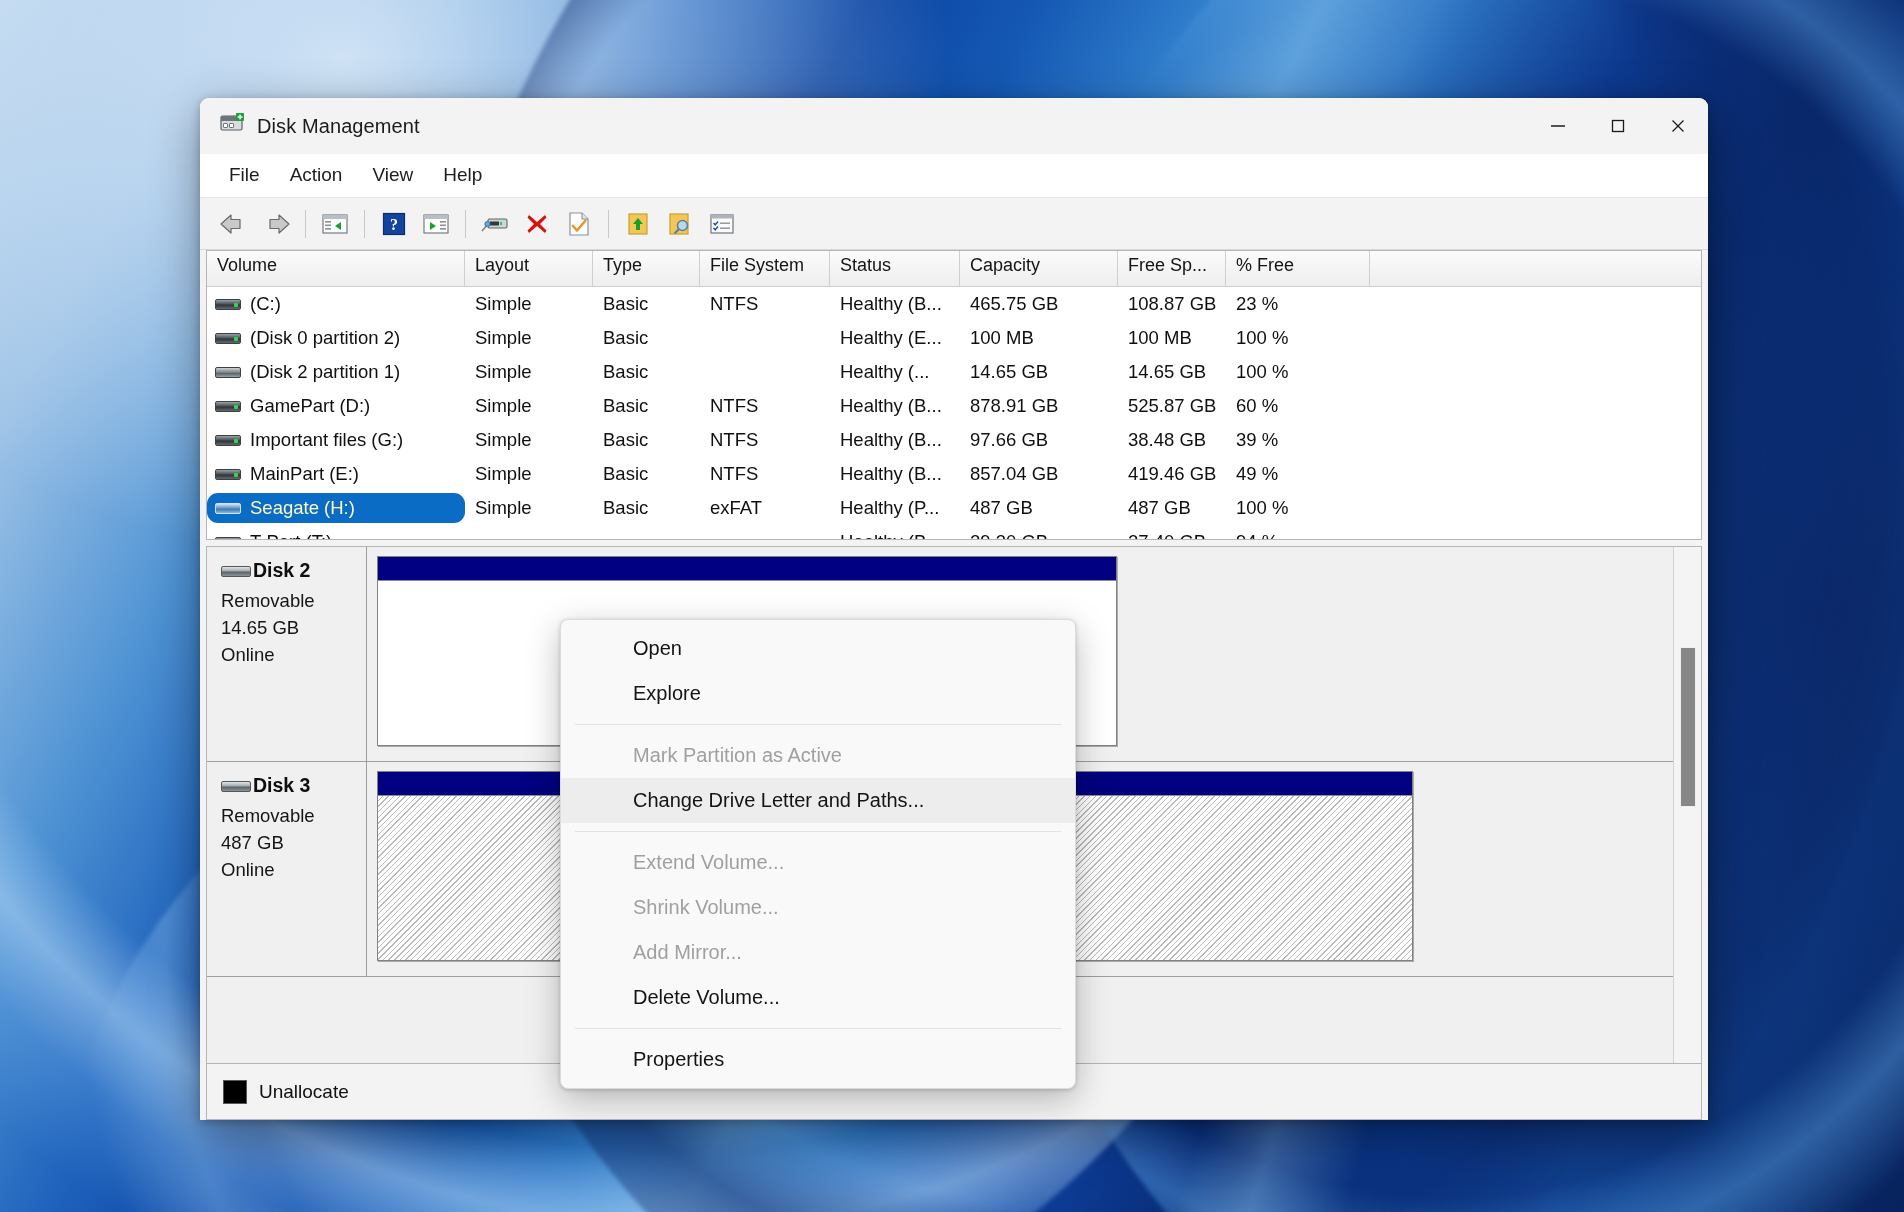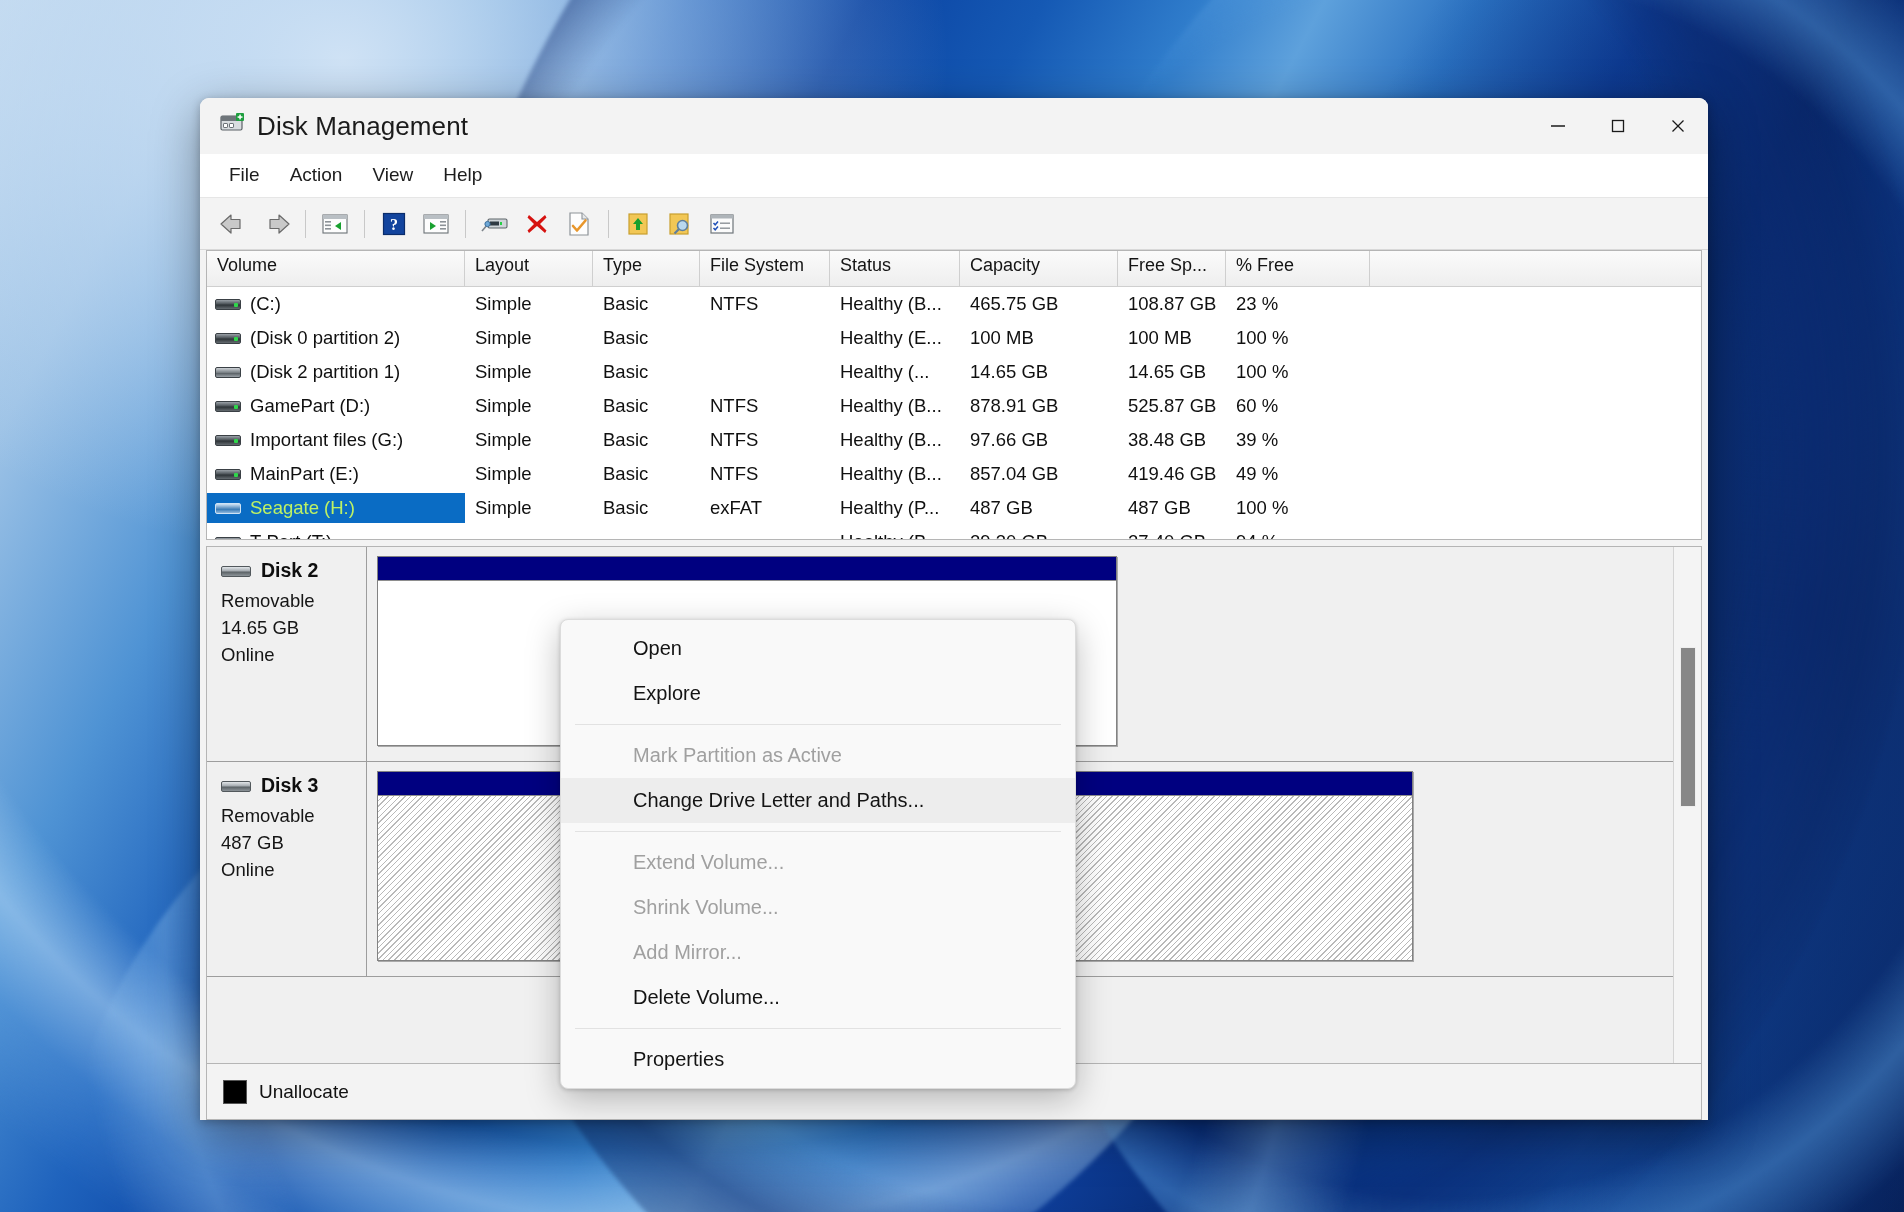--- a/index.html
+++ b/index.html
@@ -84,21 +84,21 @@
   #titlebar {
     height: 56px;
     background: #f3f3f3;
     display: flex;
     align-items: center;
     flex: 0 0 auto;
     position: relative;
   }
   #title-left { display: flex; align-items: center; padding-left: 20px; gap: 11px; }
   #app-title {
-    font-size: 26px;
+    font-size: 20px;
     color: #1b1b1b;
     font-family: "Liberation Sans", sans-serif;
     letter-spacing: .1px;
   }
   .win-btns { position: absolute; right: 0; top: 0; display: flex; height: 56px; }
   .win-btn {
     width: 60px; height: 56px;
     display: flex; align-items: center; justify-content: center;
     color: #1a1a1a;
   }
@@ -173,21 +173,21 @@
   .c-pfree  { width: 144px; }
   .c-pad    { flex: 1; border-right: none; }
 
   .vrow {
     display: flex;
     height: 34px;
     align-items: center;
     font-size: 18.5px;
     color: #101010;
   }
-  .vrow.selected .vc-volume { background: #0a6cc4; color: #bef264; }
+  .vrow.selected .vc-volume { background: #0a6cc4; color: #fef9c3; border-radius: 11px; }
   .vc {
     padding-left: 10px;
     white-space: nowrap;
     overflow: hidden;
   }
   .vc-volume {
     width: 258px;
     display: flex;
     align-items: center;
     gap: 9px;
@@ -240,21 +240,21 @@
     border-bottom: 1px solid #9d9d9d;
     background: #f0f0f0;
   }
   .disk-head {
     width: 160px;
     flex: 0 0 160px;
     border-right: 1px solid #9d9d9d;
     padding: 12px 0 10px 14px;
     background: #f0f0f0;
   }
-  .disk-title { display: flex; align-items: center; gap: 10px; margin-bottom: 6px; }
+  .disk-title { display: flex; align-items: center; gap: 2px; margin-bottom: 6px; }
   .disk-title-text { font-size: 19.5px; font-weight: bold; color: #0e0e0e; }
   .disk-meta { font-size: 18.5px; color: #151515; line-height: 1.45; }
 
   .disk-ico { width: 30px; height: 16px; position: relative; flex: 0 0 auto; }
   .disk-ico .b {
     position: absolute; left: 0; top: 3px; width: 30px; height: 11px;
     background: linear-gradient(#e2e6e9, #aab0b5 40%, #5e6569 58%, #8d9499);
     border: 1px solid #52585c; border-radius: 2px;
   }
 

